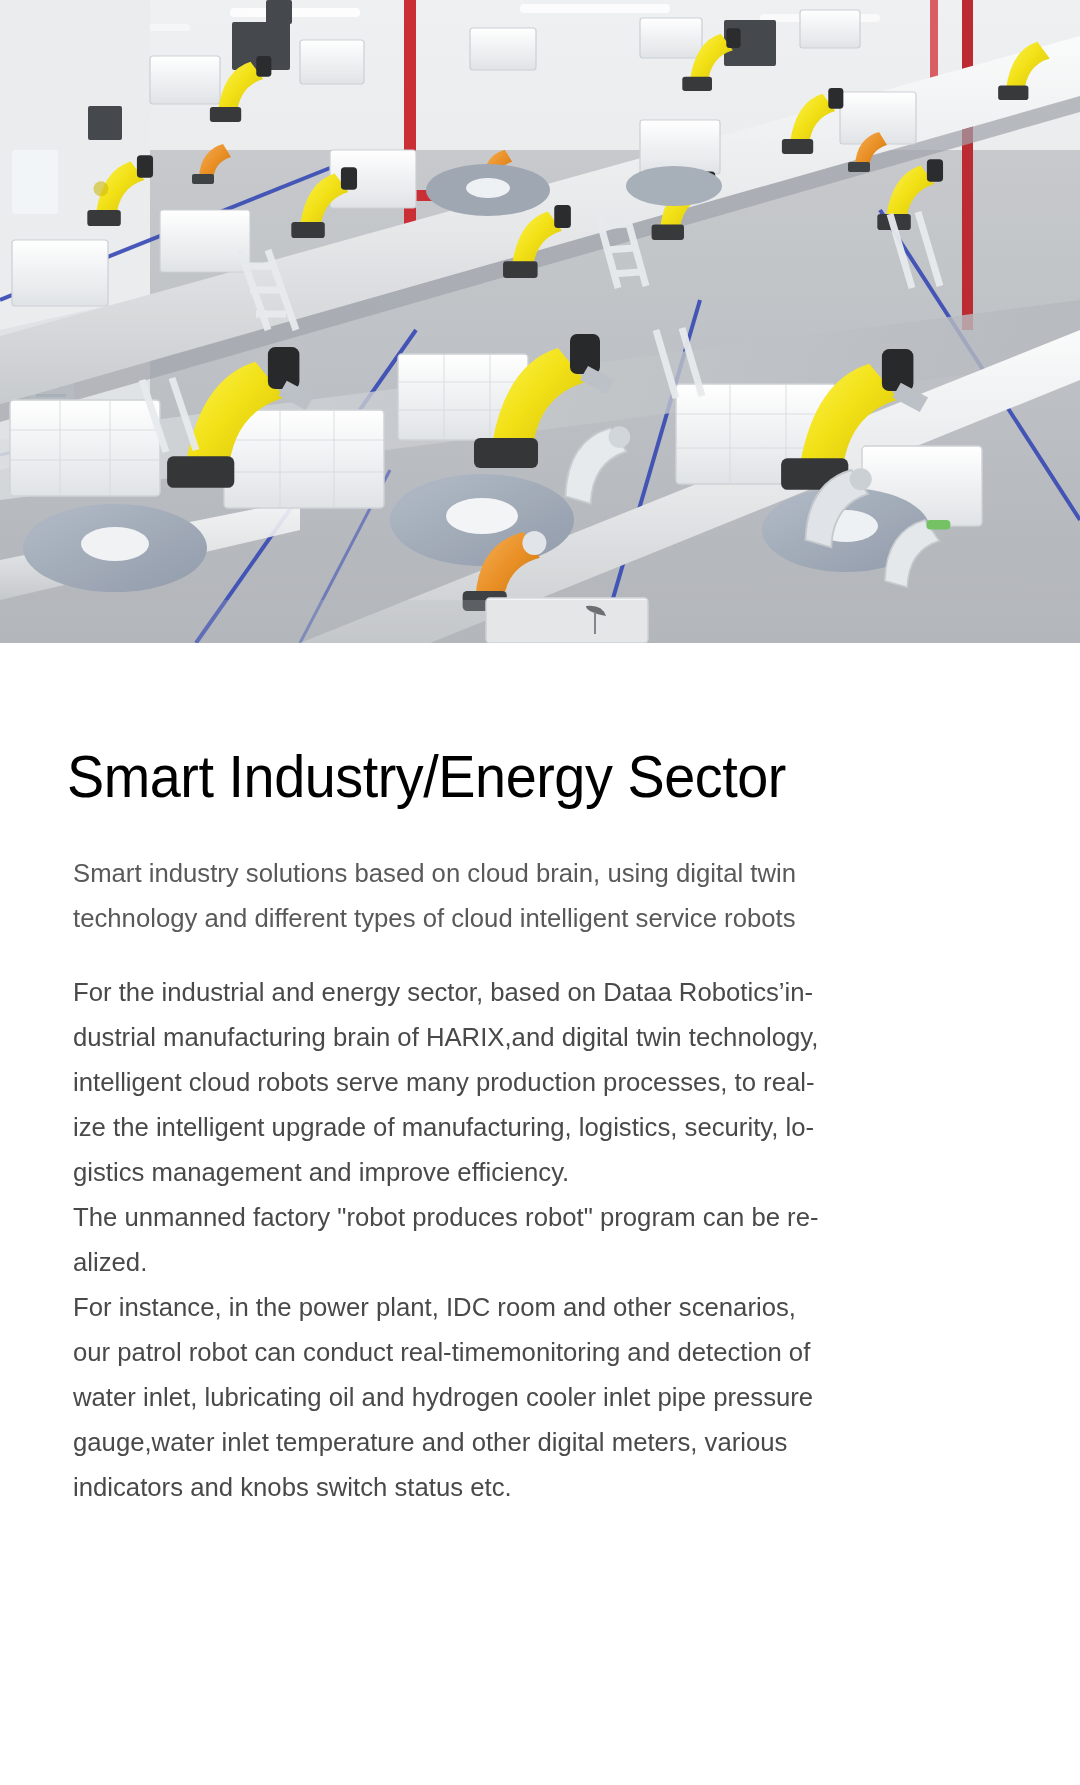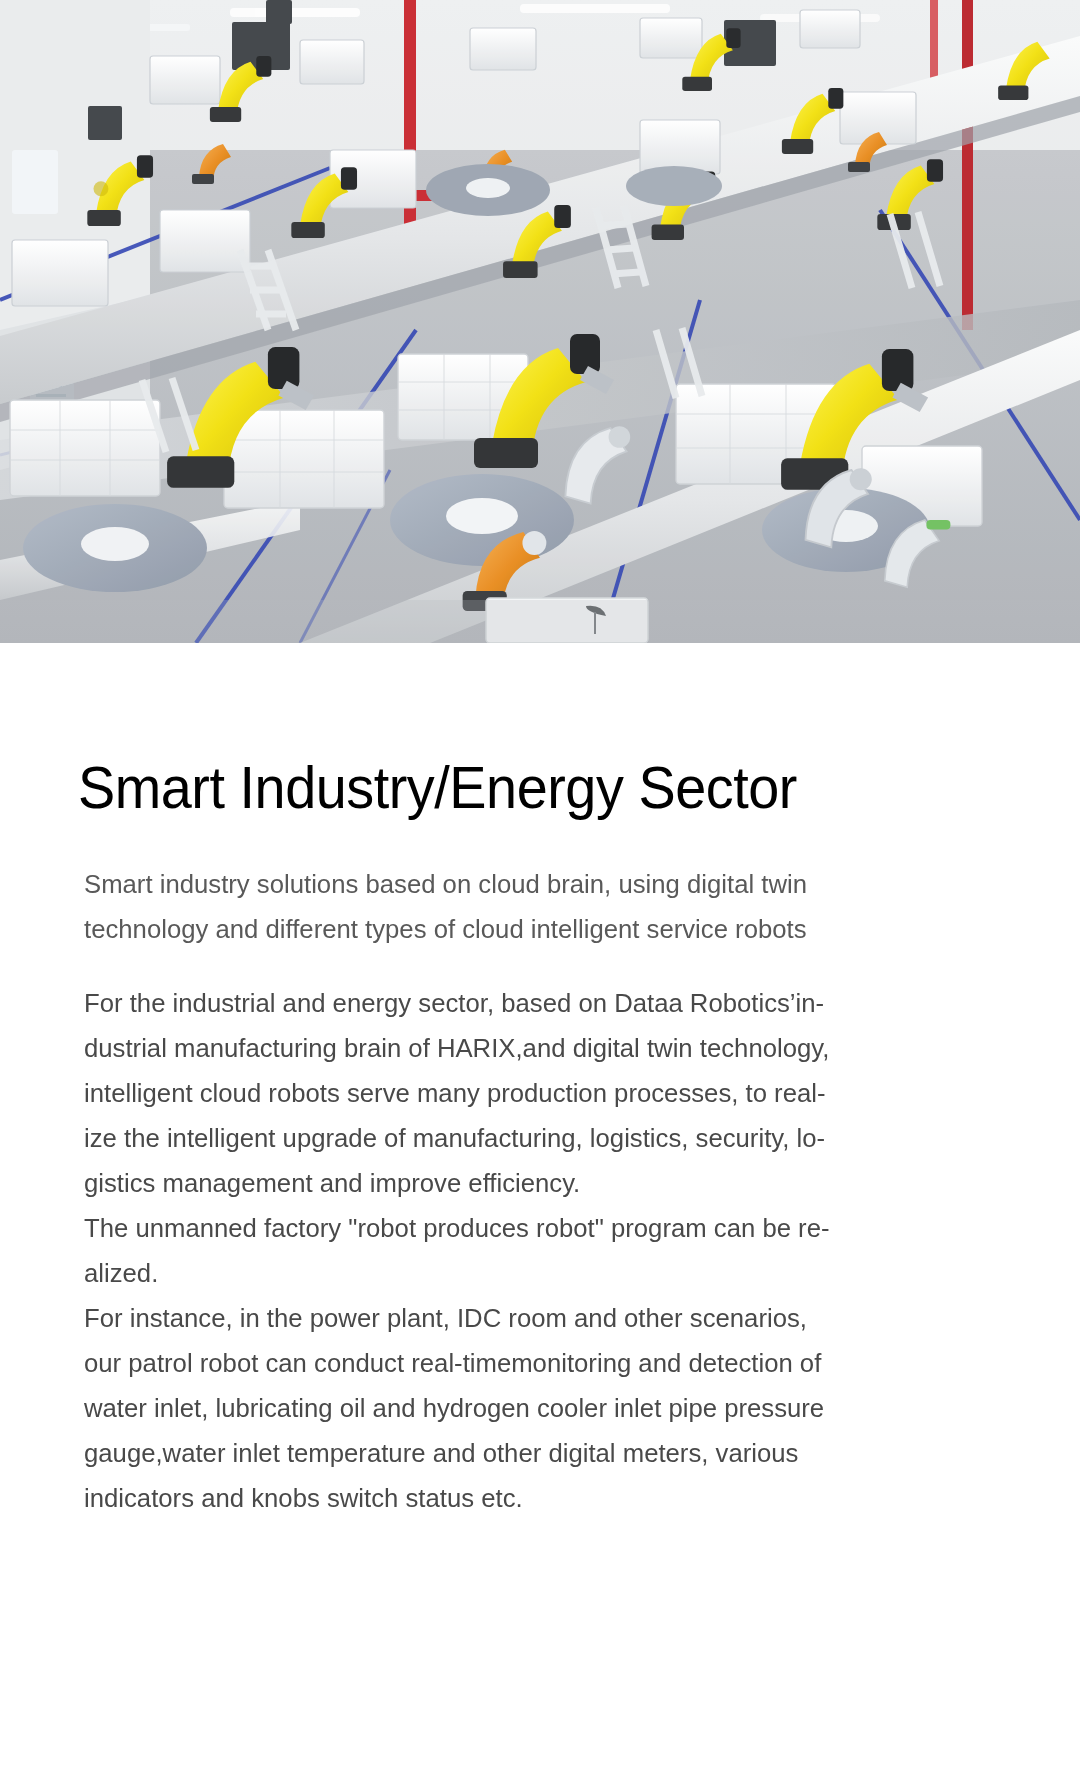--- a/index.html
+++ b/index.html
@@ -30,21 +30,21 @@
   }
 
   .hero svg { display: block; width: 1080px; height: 643px; }
 
   
   .content {
     position: absolute;
     left: 0;
     top: 643px;
     width: 1080px;
-    padding: 16px;
+    padding: 5px;
   }
 
   .title {
     margin-top: 99px;
     margin-left: 62px;
     margin-right: 40px;
     font-family: "Liberation Sans Narrow", "Liberation Sans", sans-serif;
     font-size: 60px;
     line-height: 1.0;
     font-weight: 400;

